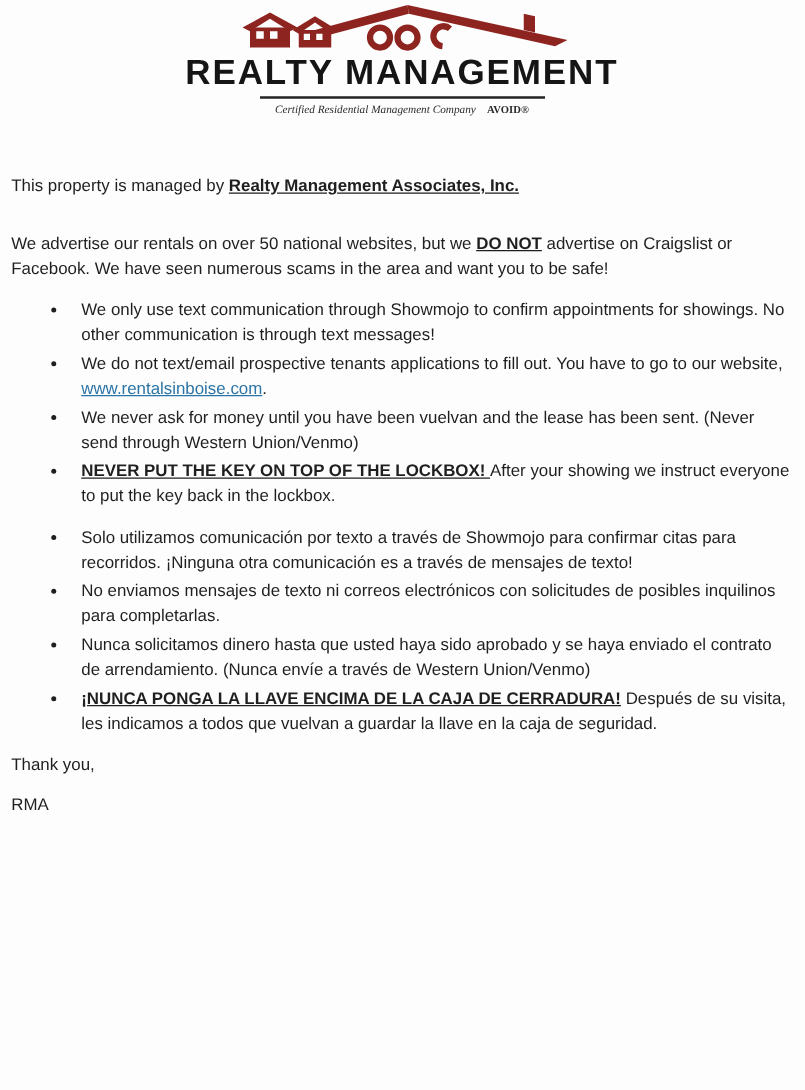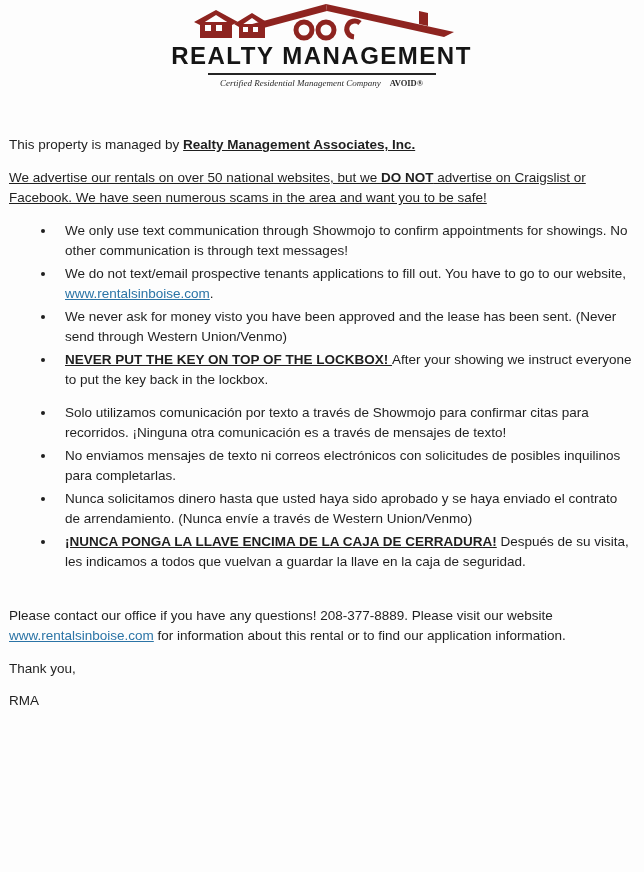--- a/index.html
+++ b/index.html
@@ -18,21 +18,21 @@
     line-height: 20px;
     overflow: hidden;
   }
   .page { padding: 2px 10px 0 9px; }
 
   
   .logo { text-align: center; user-select: none; }
   .logo svg { display: block; margin: 0 auto; }
   .logo-name {
     font-weight: 800;
-    font-size: 24px;
+    font-size: 28px;
     letter-spacing: 1.5px;
     line-height: 1.05;
     color: #151515;
     margin-top: 1px;
   }
   .logo-sub {
     font-weight: 700;
     font-size: 13.5px;
     letter-spacing: 5px;
     color: var(--red);
@@ -62,21 +62,21 @@
   h1.heading {
     text-align: center;
     font-size: 24px;
     line-height: 28px;
     margin: 18px 0 0 0;
     color: #181818;
     letter-spacing: 0;
   }
   p { margin: 0; }
   .p-managed   { margin-top: 46px; }
-  .p-advert    { margin-top: 13px; text-decoration: underline; }
+  .p-advert    { margin-top: 26px; }
   .es-managed  { margin-top: 27px; }
   .es-advert   { margin-top: 13px; }
   .p-contact   { margin-top: 34px; }
   .p-thanks    { margin-top: 13px; }
   .p-sig       { margin-top: 12px; }
 
   ul.bullets {
     margin: 13px 0 0 0;
     padding-left: 47px;
     list-style: disc;
@@ -125,32 +125,31 @@
   </div>
 
 
   <p class="p-managed"><span>This property is managed by </span><span class="bu">Realty Management Associates, Inc.</span></p>
 
   <p class="p-advert"><span>We advertise our rentals on over 50 national websites, but we </span><span class="bu">DO NOT</span><span> advertise on Craigslist or Facebook.  We have seen numerous scams in the area and want you to be safe!</span></p>
 
   <ul class="bullets">
     <li><span>We only use text communication through Showmojo to confirm appointments for showings. No other communication is through text messages!</span></li>
     <li><span>We do not text/email prospective tenants applications to fill out.  You have to go to our website, </span><a class="link" href="#">www.rentalsinboise.com</a><span>.</span></li>
-    <li><span>We never ask for money visto you have been approved and the lease has been sent. (Never send through Western Union/Venmo)</span></li>
+    <li><span>We never ask for money until you have been vuelvan and the lease has been sent. (Never send through Western Union/Venmo)</span></li>
     <li><span class="bu">NEVER PUT THE KEY ON TOP OF THE LOCKBOX! </span><span> After your showing we instruct everyone to put the key back in the lockbox.</span></li>
   </ul>
 
 
 
   <ul class="bullets">
     <li><span>Solo utilizamos comunicación por texto a través de Showmojo para confirmar citas para recorridos. ¡Ninguna otra comunicación es a través de mensajes de texto!</span></li>
     <li><span>No enviamos mensajes de texto ni correos electrónicos con solicitudes de posibles inquilinos para completarlas.</span></li>
     <li><span>Nunca solicitamos dinero hasta que usted haya sido aprobado y se haya enviado el contrato de arrendamiento. (Nunca envíe a través de Western Union/Venmo)</span></li>
     <li><span class="bu">¡NUNCA PONGA LA LLAVE ENCIMA DE LA CAJA DE CERRADURA!</span><span> Después de su visita, les indicamos a todos que vuelvan a guardar la llave en la caja de seguridad.</span></li>
   </ul>
 
-  <p class="p-contact"><span>Please contact our office if you have any questions! 208-377-8889.  Please visit our website </span><a class="link" href="#">www.rentalsinboise.com</a><span> for information about this rental or to find our application information.</span></p>
 
   <p class="p-thanks">Thank you,</p>
 
   <p class="p-sig">RMA</p>
 
 </div>
 
 </body></html>

